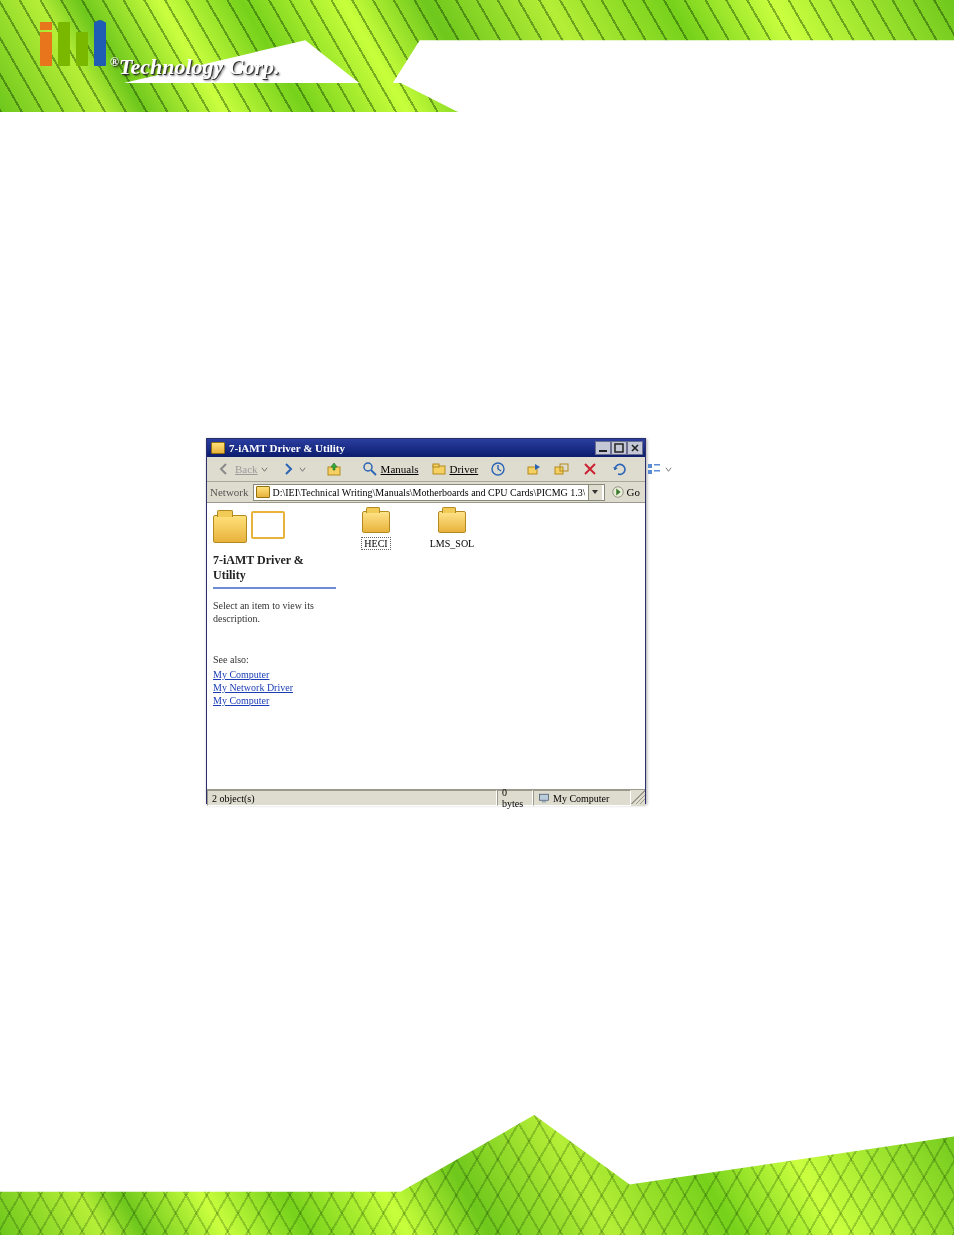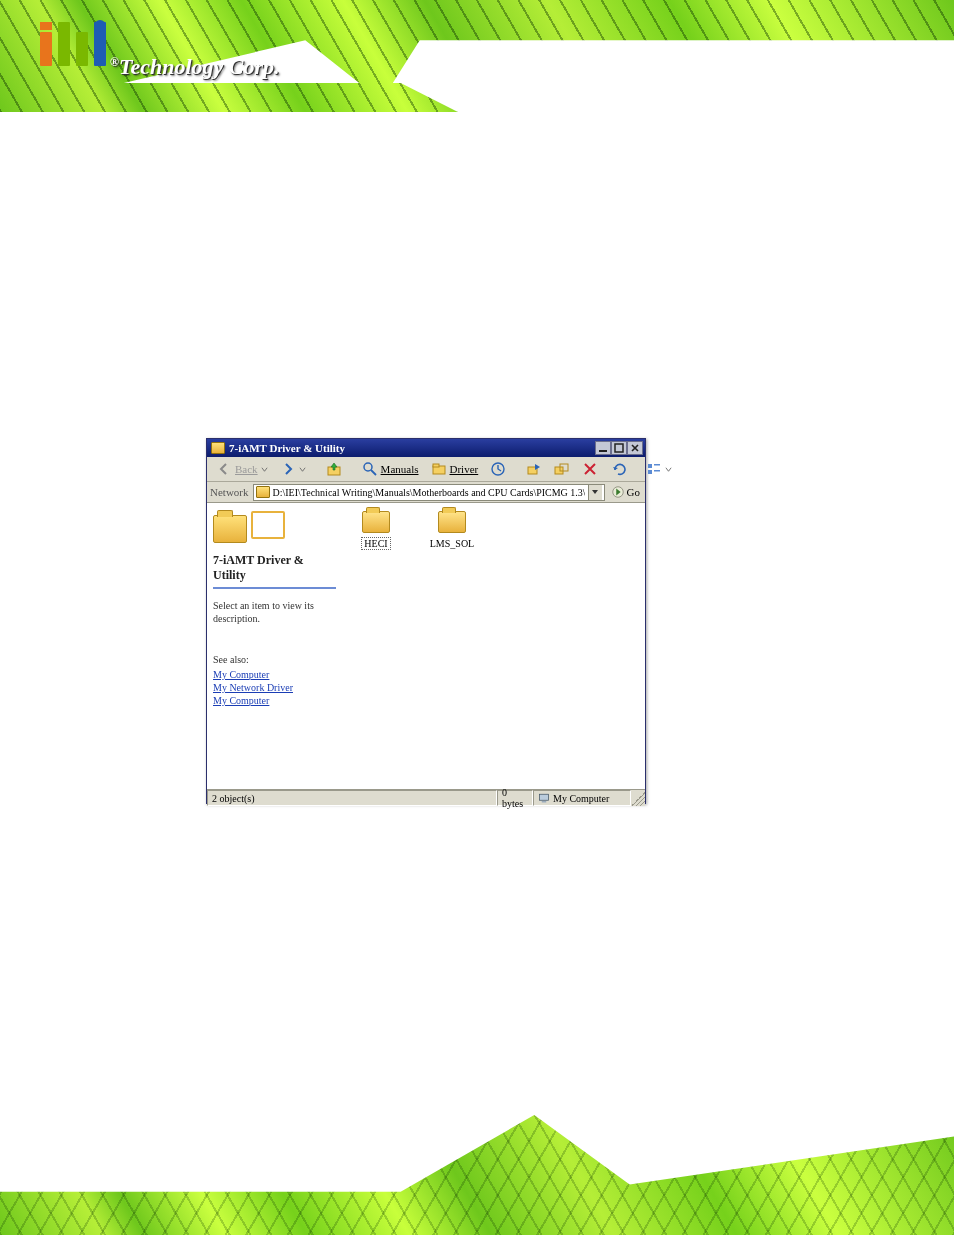--- a/index.html
+++ b/index.html
@@ -120,21 +120,21 @@
   .lp-seealso { font:10px Tahoma; color:#333; margin-bottom:4px;margin-top:29px; }
   .lp-link { display:block; font:10px Tahoma; color:#1a3db5; text-decoration:underline; margin:2px 0; }
 
   .rightpane { flex:1; background:#fff; border-left:0; padding:8px 0 0 8px; display:flex; gap:24px; align-items:flex-start; }
   .fitem { width:52px; text-align:center; }
   .folder-ic { width:28px; height:22px; margin:0 auto 4px; background:linear-gradient(#ffe48a,#e8b23c); border:1px solid #b38a1e; border-radius:2px; position:relative; }
   .folder-ic::before { content:""; position:absolute; left:3px; top:-5px; width:12px; height:5px; background:#f2cb57; border:1px solid #b38a1e; border-bottom:none; border-radius:2px 2px 0 0; }
   .fname { font:10px Tahoma; color:#000; display:inline-block; padding:0 2px; }
   .fname.sel { border:1px dotted #666; }
 
-  .statusbar { height:16px; background:#dedccf; display:flex; align-items:flex-end; font:10px Tahoma; }
+  .statusbar { height:16px; background:#dedccf; display:flex; align-items:flex-start; font:10px Tahoma; }
   .sb-cell { border:1px solid #fff; border-top-color:#9a998b; border-left-color:#9a998b; height:16px; display:flex; align-items:center; padding:0 4px; }
   .sb-grow { flex:1; }
   .grip { width:14px; height:14px; margin-left:auto; background:
           linear-gradient(135deg, transparent 50%, #9a998b 50% 55%, transparent 55% 65%, #9a998b 65% 70%, transparent 70% 80%, #9a998b 80% 85%, transparent 85%); }
 
   
   .ic-up { width:16px; height:16px; }
 </style>
 </head>
 <body>

